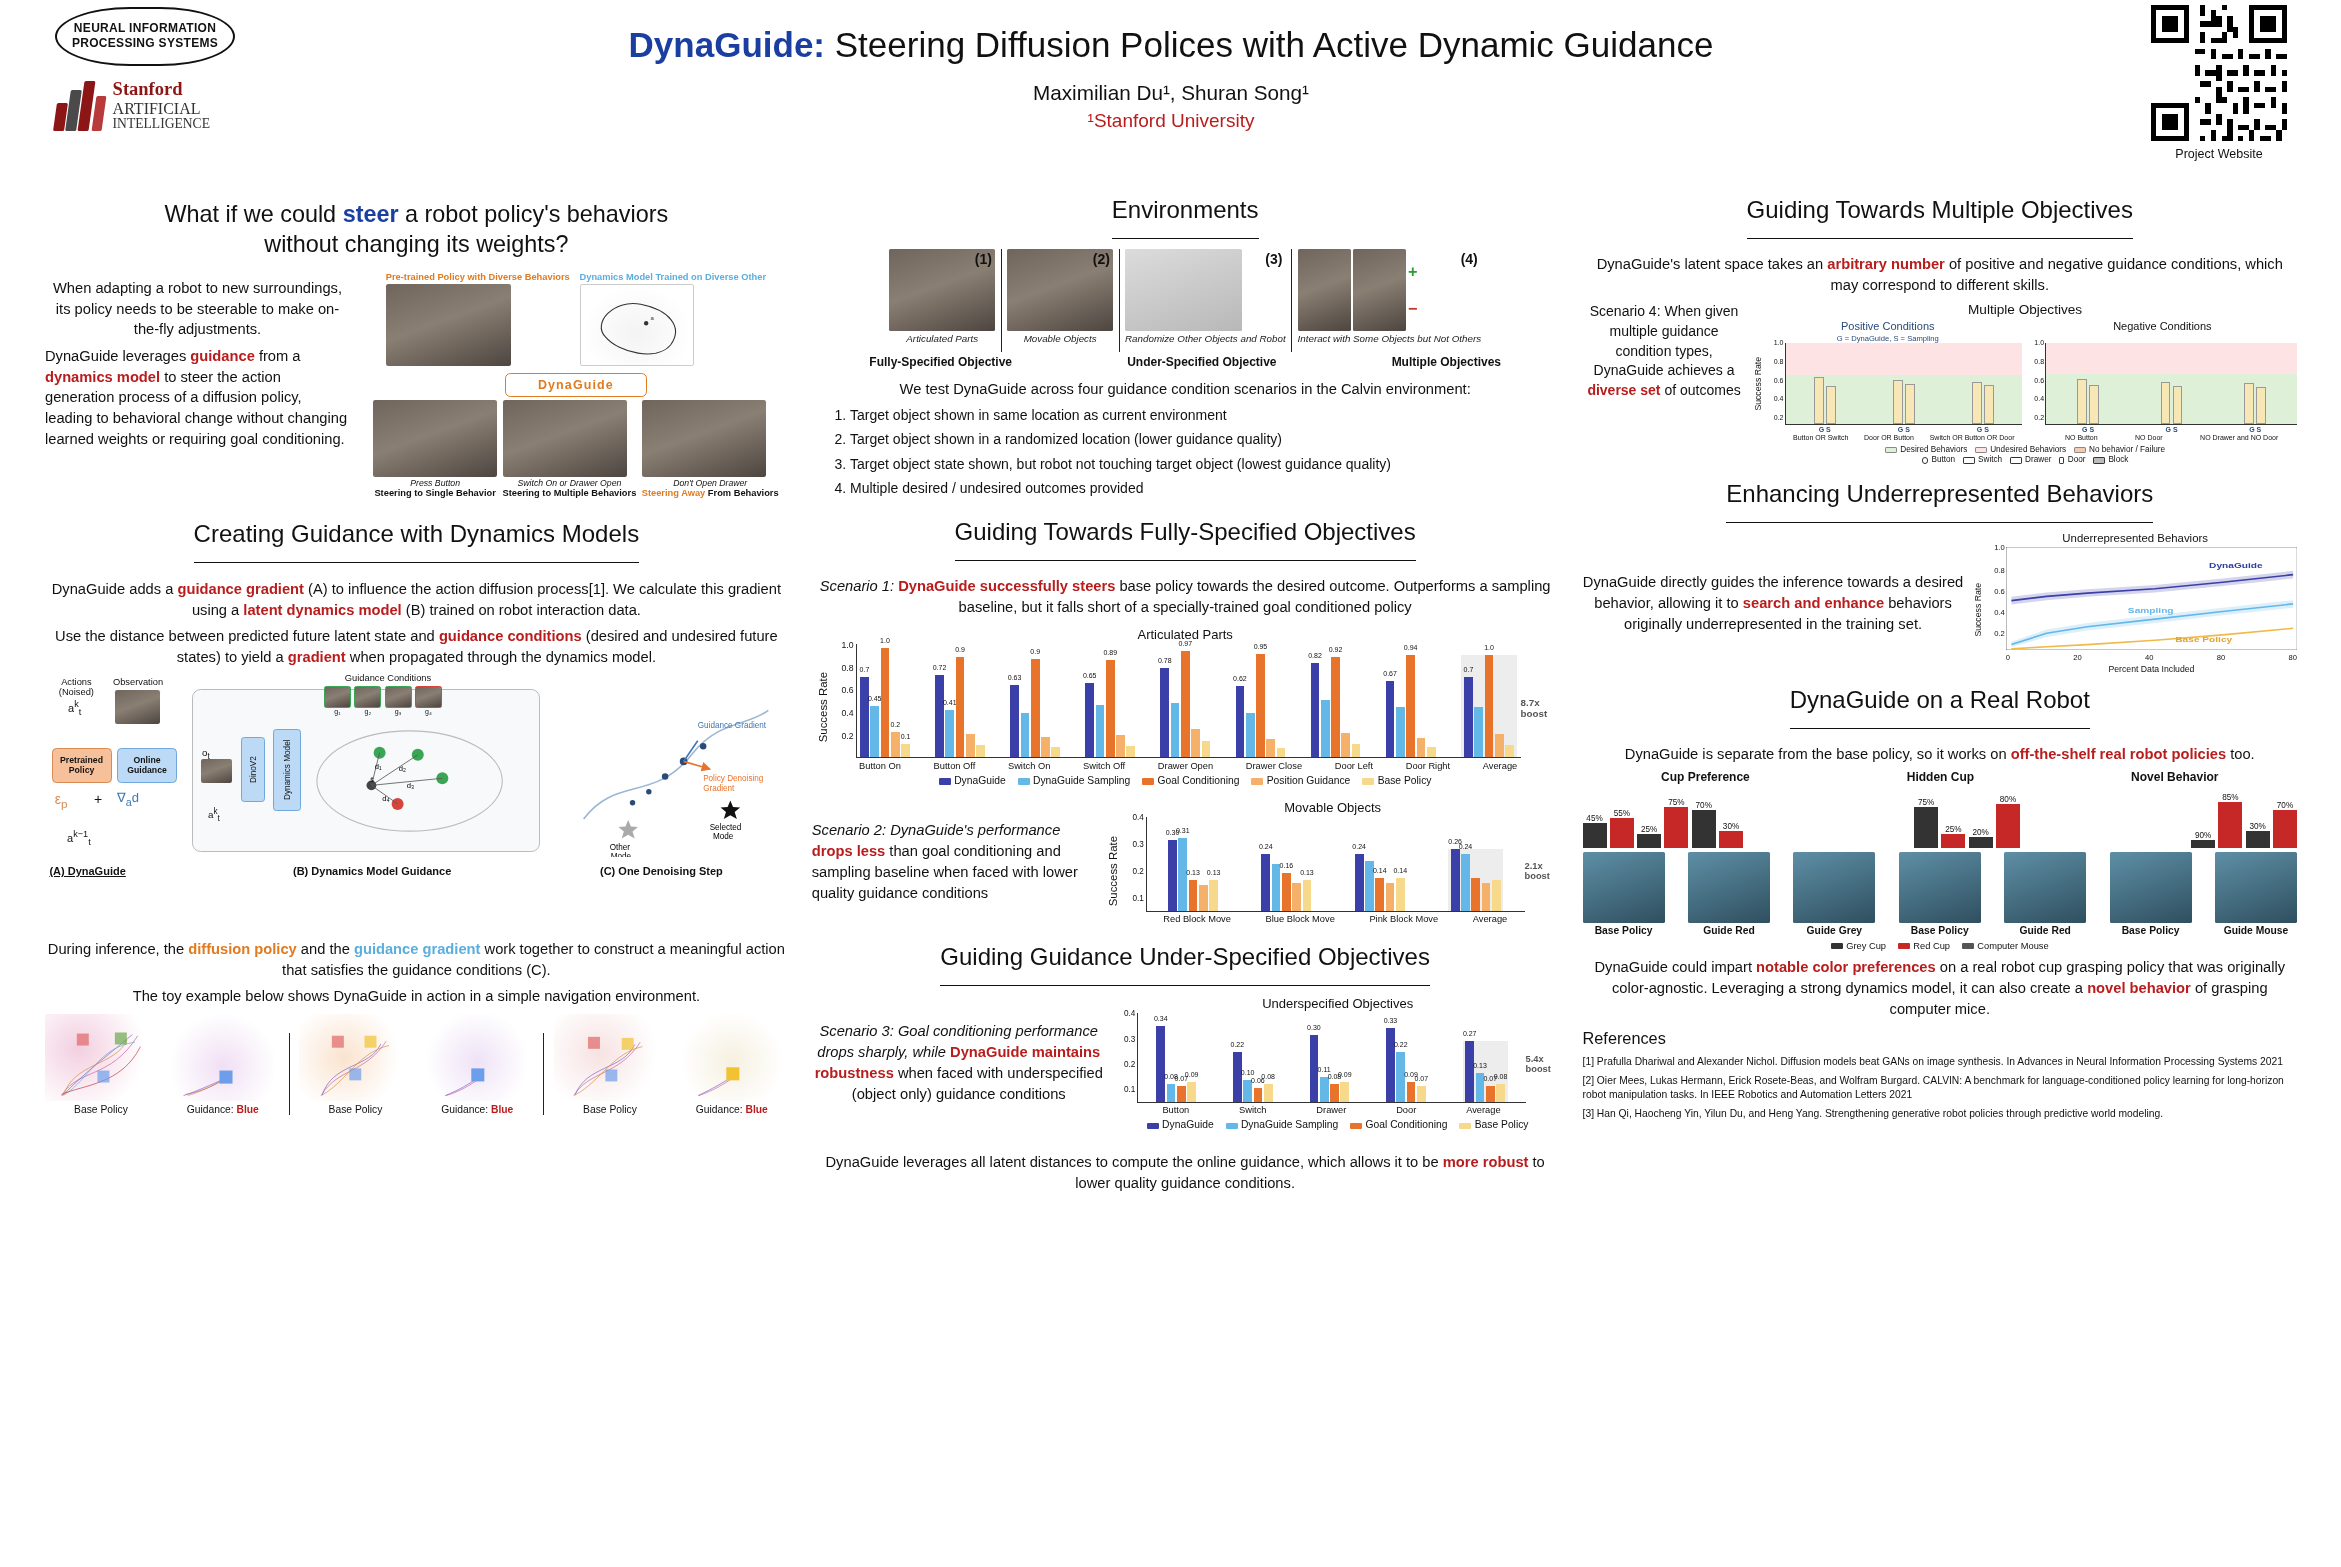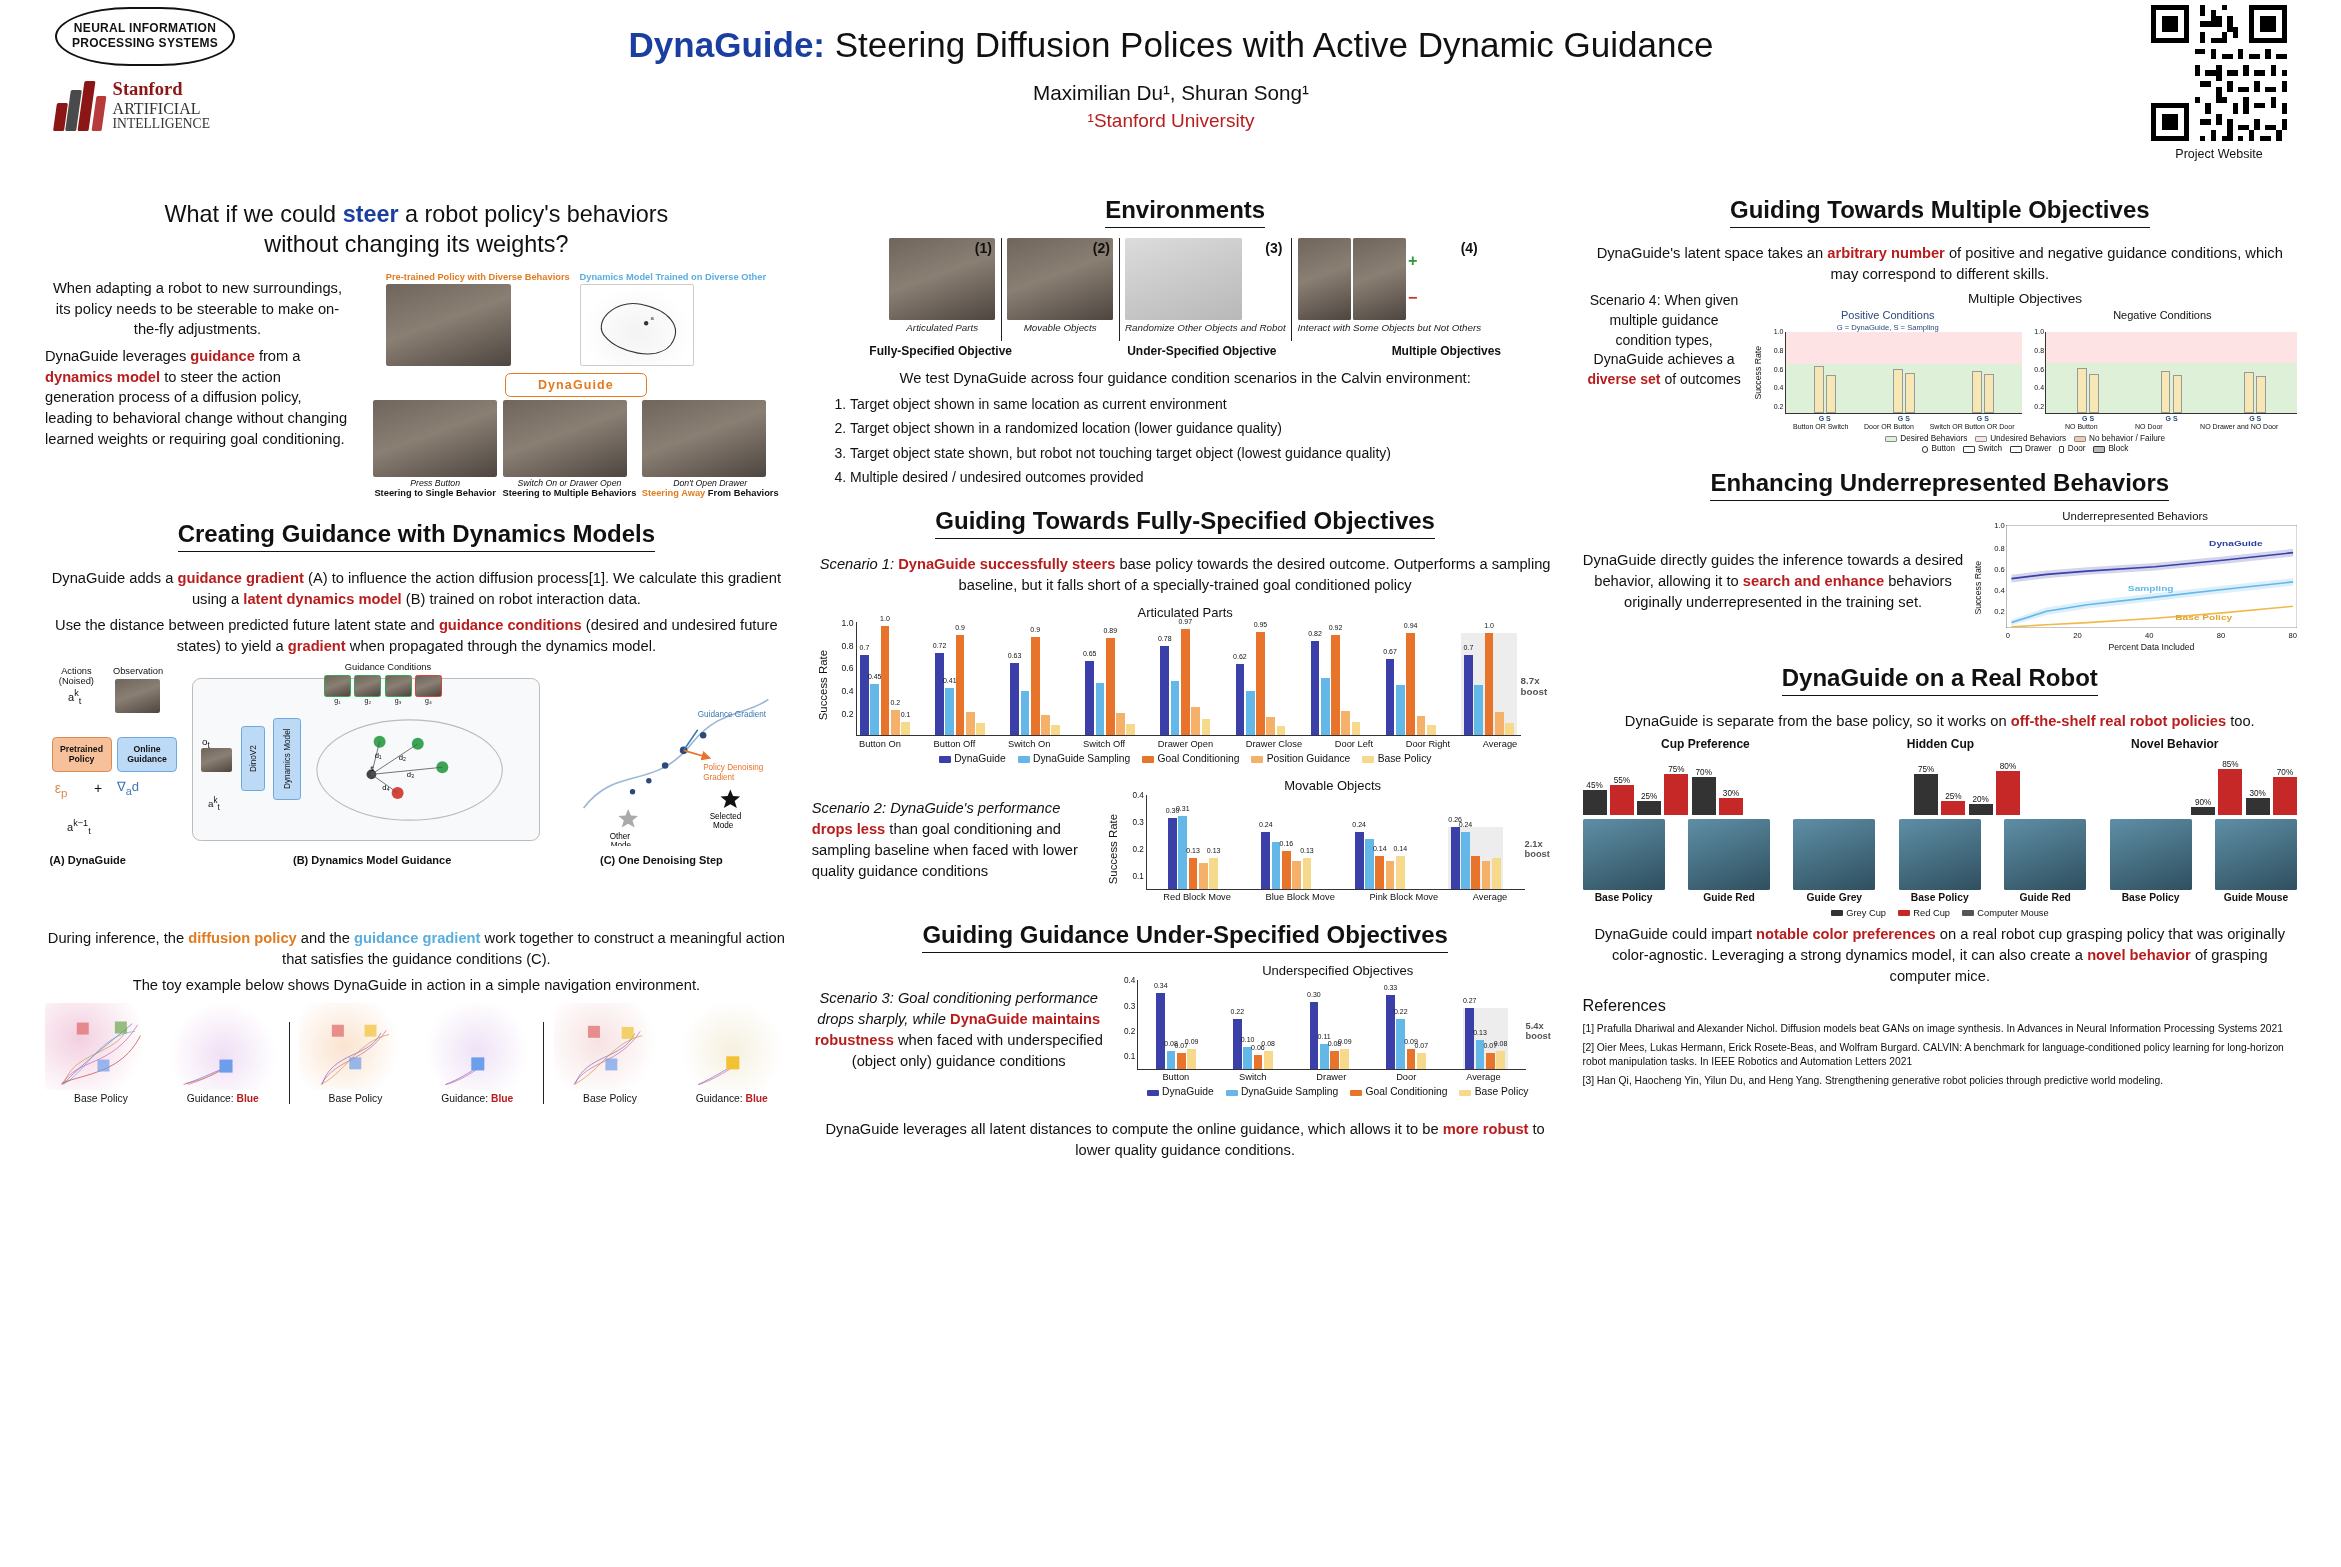--- a/index.html
+++ b/index.html
@@ -51,23 +51,23 @@
   .qr-caption { font-size: 12.5px; margin-top: 5.4px; color:#111; }
 
   
   .columns { display:flex; gap: 24px; padding: 0 12px; }
   .col { }
   .col-1 { width: 757px; }
   .col-2 { width: 762px; }
   .col-3 { width: 729px; }
 
   h2.section {
-    text-align:center; font-size: 24px; font-weight: 700; color:#111;
+    text-align:center; font-size: 24px; font-weight: 400; color:#111;
     border-bottom: 1.6px solid #111; display:inline-block;
-    margin: 0 0 9.8px 0; padding-bottom: 3px;
+    margin: 0 0 9.8px 0; padding-bottom: 14px;
   }
   .center { text-align:center; }
   p.body { font-size: 14.7px; line-height: 1.42; margin: 5.4px 0; text-align:center; }
   p.body.left { text-align:left; }
   .hl-blue { color:#b91c1c; font-weight:700; }
   .hl-orange { color:#e07b1f; font-weight:700; }
   .hl-ltblue { color:#5aaede; font-weight:700; }
 
   .big-q { font-size: 23.4px; line-height:1.28; text-align:center; margin: 4.4px 0 12px 0; }
   .big-q b { color:#1a3fa0; }
@@ -303,21 +303,21 @@
         <div style="position:absolute;left:63px;top:0;font-size:9.3px;text-align:center;width:60px;">Observation</div>
         <div class="photo" style="position:absolute;left:70px;top:13px;width:45px;height:34px;"></div>
         <div style="position:absolute;left:23px;top:22px;font-size:11px;">a<sup>k</sup><sub>t</sub></div>
 
         <div style="position:absolute;left:6.5px;top:71px;width:60px;height:35px;background:#f6c09a;border:1.1px solid #d98a52;border-radius:4.4px;display:flex;align-items:center;justify-content:center;text-align:center;font-size:8.7px;font-weight:700;line-height:1.1;">Pretrained Policy</div>
         <div style="position:absolute;left:72px;top:71px;width:60px;height:35px;background:#bcd9f5;border:1.1px solid #6fa8dc;border-radius:4.4px;display:flex;align-items:center;justify-content:center;text-align:center;font-size:8.7px;font-weight:700;line-height:1.1;">Online Guidance</div>
         <div style="position:absolute;left:9.8px;top:114px;font-size:14px;color:#d98a52;">ε<sub>p</sub></div>
         <div style="position:absolute;left:49px;top:114px;font-size:14px;">+</div>
         <div style="position:absolute;left:72px;top:113px;font-size:13px;color:#3c78b5;">∇<sub>a</sub>d</div>
         <div style="position:absolute;left:22px;top:152px;font-size:11px;">a<sup>k−1</sup><sub>t</sub></div>
-        <div style="position:absolute;left:4.4px;top:188px;font-size:11px;font-weight:700;">(A) DynaGuide</div>
+        <div style="position:absolute;left:4.4px;top:188px;font-size:11px;font-weight:700;text-decoration:underline;">(A) DynaGuide</div>
 
         <div style="position:absolute;left:147px;top:12px;width:348px;height:163px;border:1.1px solid #bbb;border-radius:8.7px;background:#f7f9fb;"></div>
         <div style="position:absolute;left:283px;top:-4.4px;font-size:9.3px;width:120px;text-align:center;">Guidance Conditions</div>
         <div style="position:absolute;left:279px;top:8.7px;display:flex;gap:3.3px;">
           <div style="text-align:center;">
               <div class="photo" style="width:27px;height:22px;border:1.1px solid #3aa655;"></div>
               <div style="font-size:7px;">g₁</div>
             </div>
           <div style="text-align:center;">
               <div class="photo" style="width:27px;height:22px;border:1.1px solid #3aa655;"></div>

